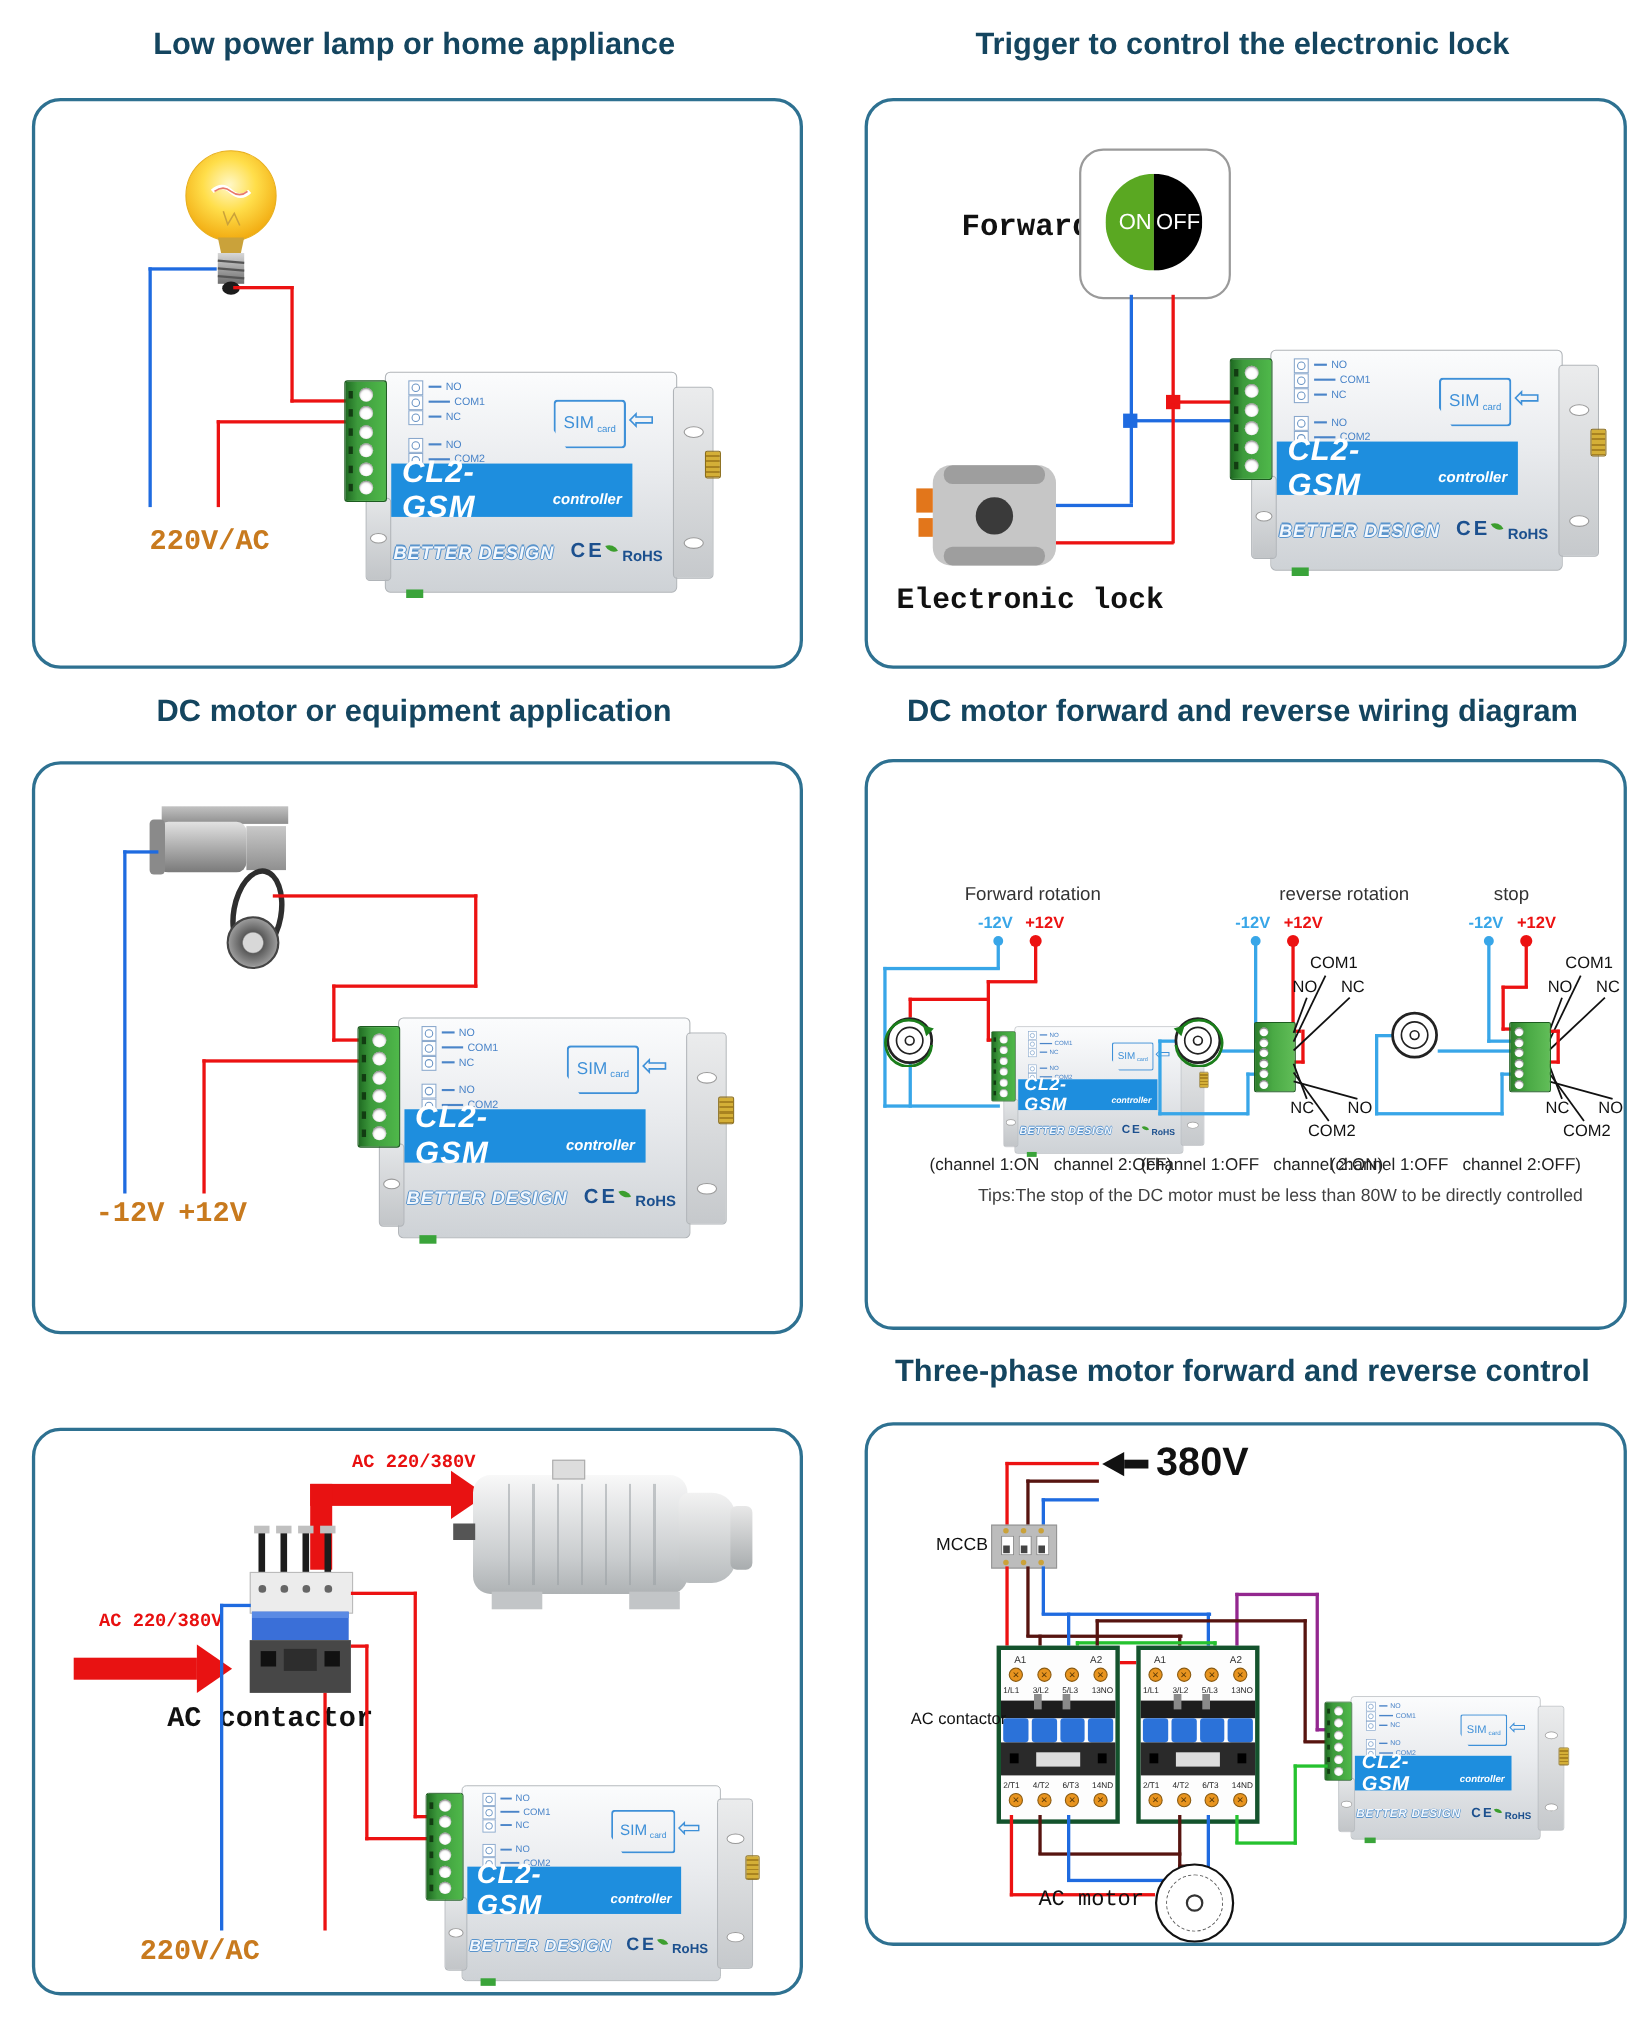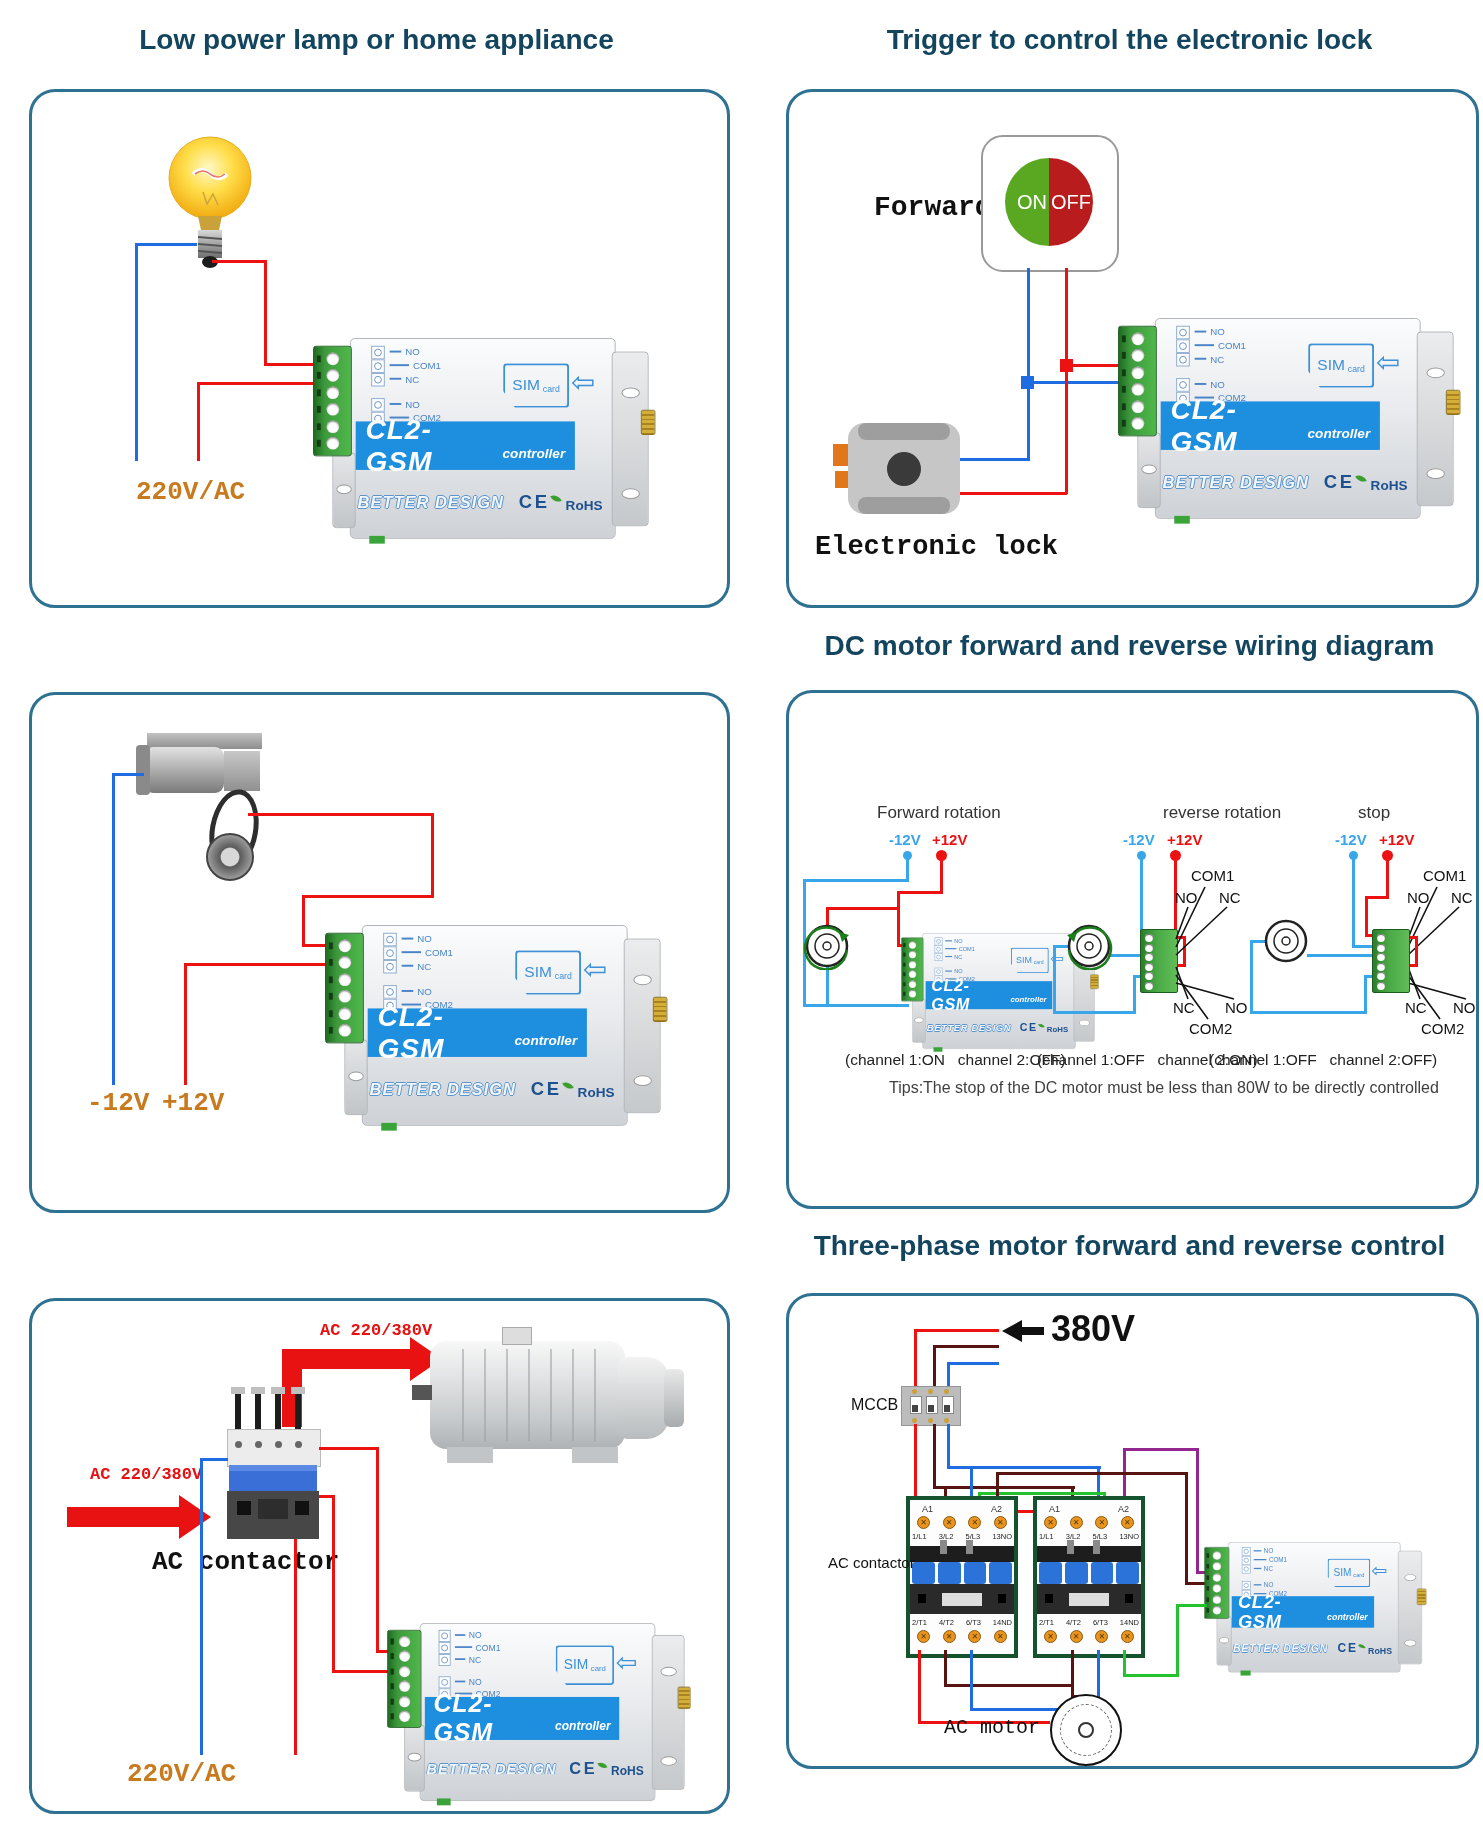--- a/index.html
+++ b/index.html
@@ -61,21 +61,21 @@
   .c-foot{position:absolute;left:58px;top:204px;width:16px;height:8px;background:#3aa43a;}
   
   .tblock{position:absolute;width:36px;height:62px;background:linear-gradient(90deg,#2c7d2b,#4aaa45 45%,#61bd58);
           border:1px solid #1d5c20;border-radius:2px;}
   .tb-hole{position:absolute;left:4px;width:8px;height:8px;border-radius:50%;background:#fff;box-shadow:inset 0 1px 1px #666;}
   
   .swbox{position:absolute;left:192px;top:43px;width:134px;height:133px;background:#fff;border:2px solid #9a9a9a;border-radius:22px;}
   .swcirc{position:absolute;left:22px;top:21px;width:88px;height:88px;border-radius:50%;overflow:hidden;display:flex;}
   .swhalf{width:50%;height:100%;display:flex;align-items:center;color:#fff;font:400 20px "Liberation Sans",sans-serif;}
   .swon{background:#5aa822;justify-content:flex-end;padding-right:2px;}
-  .swoff{background:#b91c1c;justify-content:flex-start;padding-left:2px;}
+  .swoff{background:#000000;justify-content:flex-start;padding-left:2px;}
   
   .lockbody{position:absolute;left:59px;top:331px;width:112px;height:91px;background:#c6c6c6;border-radius:16px;}
   .lockbar{position:absolute;left:10px;width:92px;height:17px;background:#9e9e9e;border-radius:8px;}
   .lockdot{position:absolute;left:39px;top:29px;width:34px;height:34px;border-radius:50%;background:#3a3a3a;}
   .locktab{position:absolute;background:#e2761b;}
   
   .mccb{position:absolute;left:112px;top:90px;width:58px;height:38px;background:#bcbcbc;border:1px solid #959595;}
   .mccb-slot{position:absolute;top:9px;width:10px;height:16px;background:#fff;border:1px solid #8a8a8a;}
   .mccb-slot::after{content:"";position:absolute;left:1px;bottom:1px;width:6px;height:7px;background:#444;}
   .mccb-scr{position:absolute;width:5px;height:5px;border-radius:50%;background:#caa23a;}
@@ -103,20 +103,21 @@
   .rarrowhead{position:absolute;width:0;height:0;border-top:22px solid transparent;border-bottom:22px solid transparent;border-left:32px solid #e81212;}
   .karrowhead{position:absolute;width:0;height:0;border-top:11px solid transparent;border-bottom:11px solid transparent;border-right:20px solid #111;}
 </style>
 </head>
 <body>
 
 <div id="page">
 
   <div class="ptitle" style="left:29px;top:24px;width:695px">Low power lamp or home appliance</div>
   <div class="ptitle" style="left:786px;top:24px;width:687px">Trigger to control the electronic lock</div>
+  <div class="ptitle" style="left:29px;top:630px;width:695px">DC motor or equipment application</div>
   <div class="ptitle" style="left:786px;top:630px;width:687px">DC motor forward and reverse wiring diagram</div>
   <div class="ptitle" style="left:786px;top:1230px;width:687px">Three-phase motor forward and reverse control</div>
 
   <div class="panel" style="left:29px;top:89px;width:695px;height:513px">
     <svg class="part" style="left:133px;top:40px" width="92" height="142" viewBox="0 0 92 142">
       <defs>
         <radialGradient id="gb" cx="48%" cy="38%" r="65%">
           <stop offset="0%" stop-color="#fff8c8"></stop>
             <stop offset="45%" stop-color="#ffde4a"></stop>
             <stop offset="100%" stop-color="#f0a50a"></stop>

